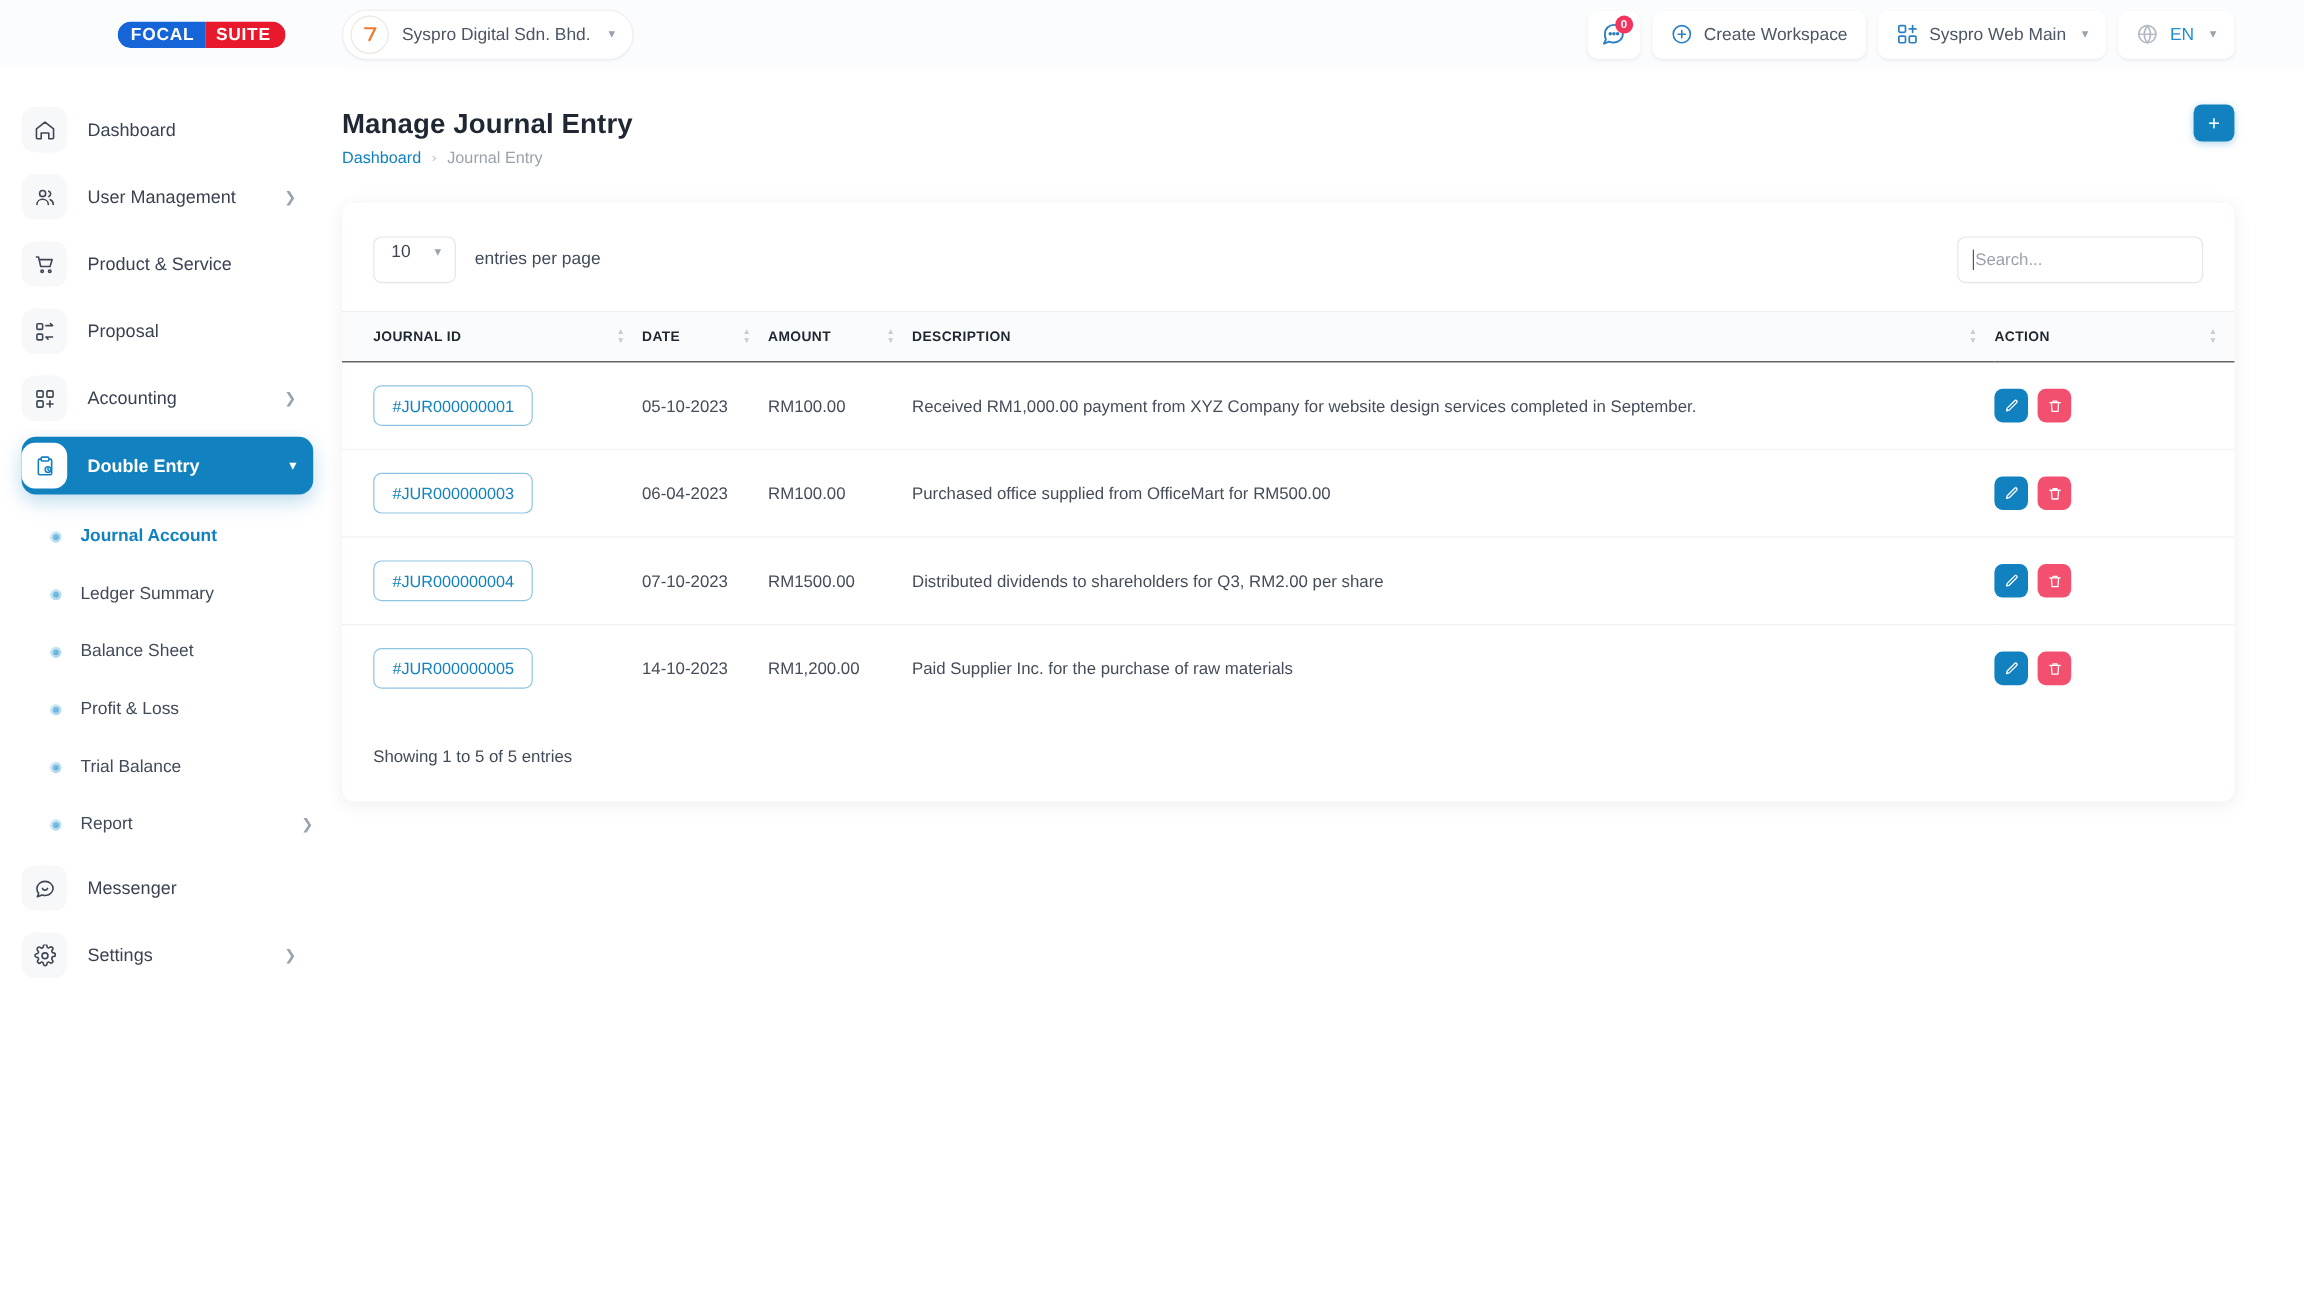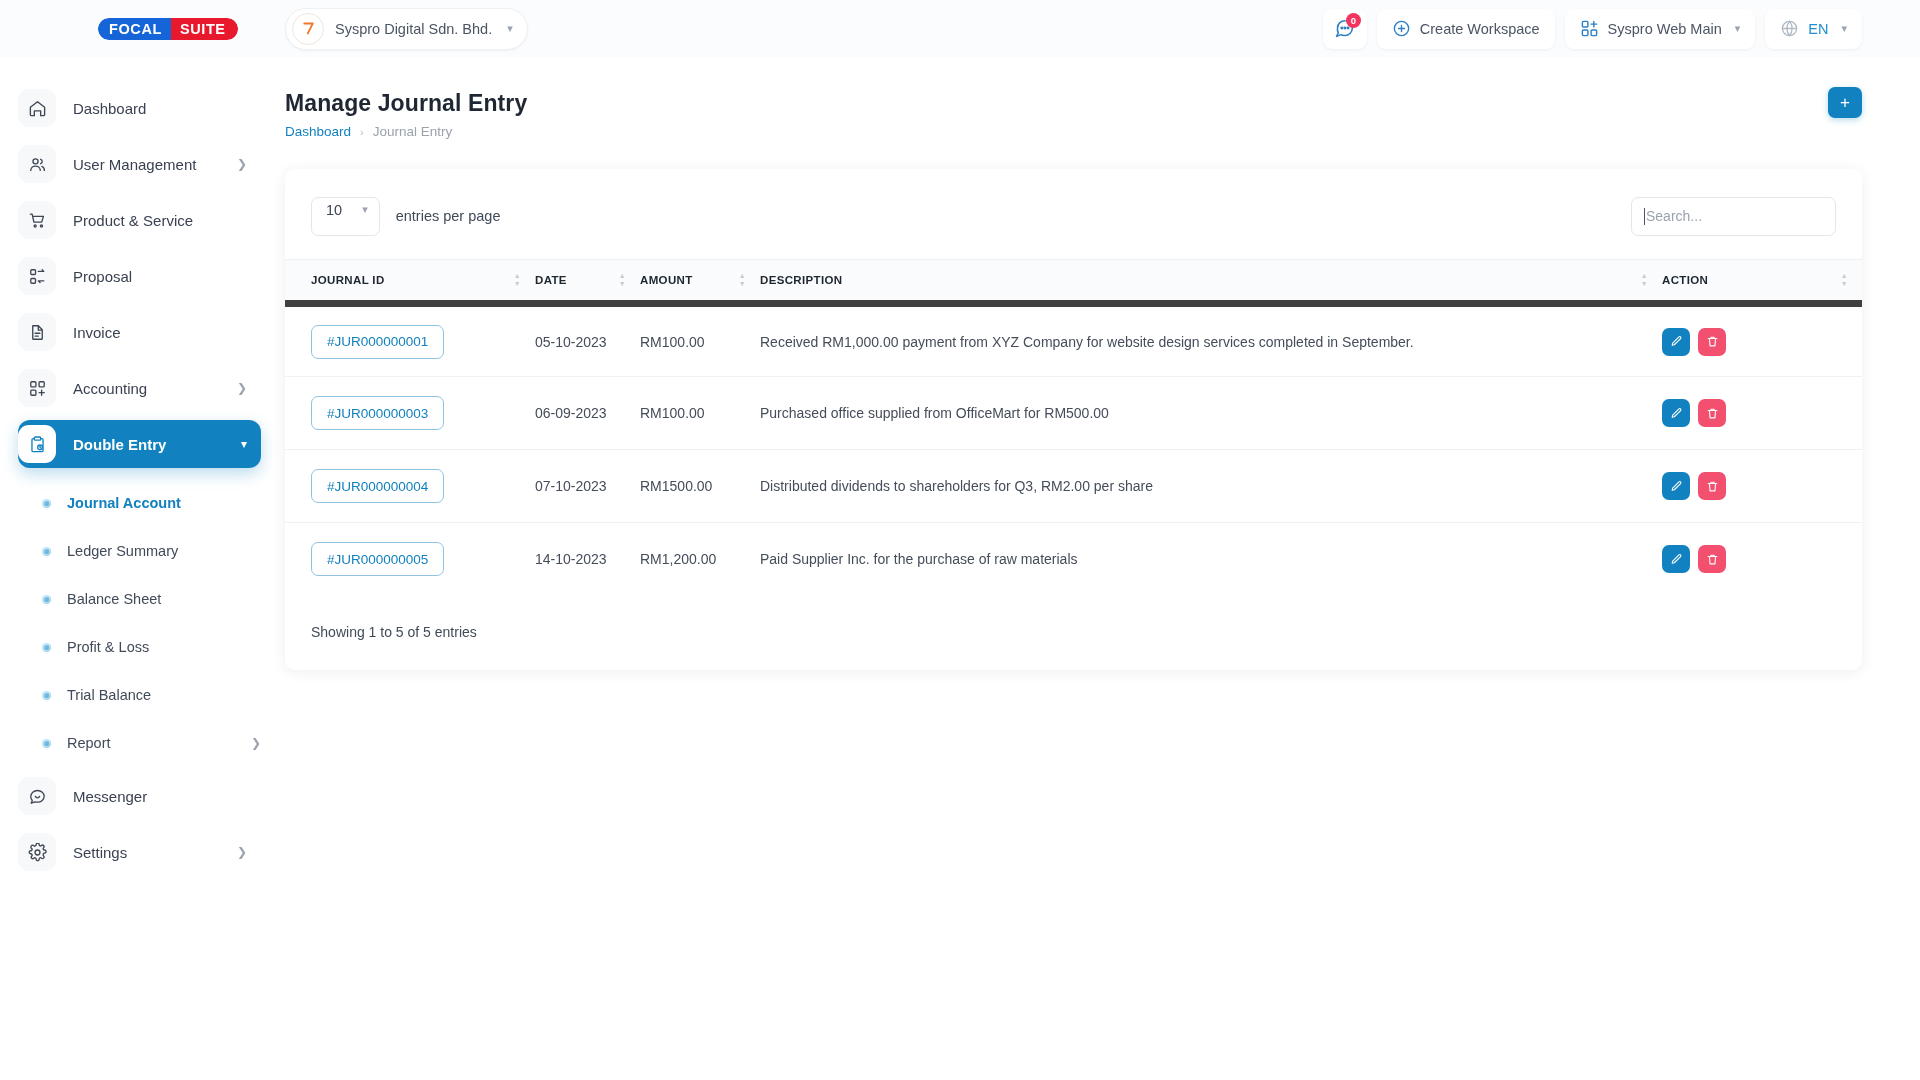--- a/index.html
+++ b/index.html
@@ -143,21 +143,21 @@
   }
   .search-box .caret {
     width: 1px; height: 17px; background: #4b5563; margin-right: 1px;
   }
 
   table { width: 100%; border-collapse: collapse; margin-top: 20px; }
   thead th {
     background: #fafbfc; text-align: left;
     font-size: 11.5px; font-weight: bold; color: #1e2630;
     letter-spacing: .35px; padding: 13px 0; height: 42px;
-    border-top: 1px solid #eef0f3; border-bottom: 7px solid #404040;
+    border-top: 1px solid #eef0f3; border-bottom: 1px solid #404040;
     position: relative; vertical-align: middle;
   }
   th .th-inner { display: flex; align-items: center; }
   .sort-ic {
     margin-left: auto; margin-right: 14px;
     display: inline-flex; flex-direction: column; gap: 2px; color: #c6ccd4;
   }
   .sort-ic span { font-size: 7px; line-height: 6px; }
   tbody td {
     padding: 0; height: 73px; font-size: 14px; color: #454d5a;
@@ -290,29 +290,20 @@
     <span class="nav-icon">
       <svg width="19" height="19" viewBox="0 0 24 24" fill="none" stroke="currentColor" stroke-width="1.7" stroke-linecap="round" stroke-linejoin="round">
           <rect x="3.5" y="3.5" width="6" height="6" rx="1.2"></rect>
           <rect x="3.5" y="14.5" width="6" height="6" rx="1.2"></rect>
           <path d="M13 5.5h7l-2.2-2.2M20 17.5h-7l2.2 2.2"></path>
         </svg>
     </span>
     <span class="nav-label">Proposal</span>
   </div>
 
-  <div class="nav-item">
-    <span class="nav-icon">
-      <svg width="19" height="19" viewBox="0 0 24 24" fill="none" stroke="currentColor" stroke-width="1.7" stroke-linecap="round" stroke-linejoin="round">
-          <path d="M6 3.5h7l5 5V20a.5.5 0 0 1-.5.5h-11A.5.5 0 0 1 6 20z"></path>
-          <path d="M13 3.5V9h5M9 13h6M9 16.5h4"></path>
-        </svg>
-    </span>
-    <span class="nav-label">Invoice</span>
-  </div>
 
   <div class="nav-item">
     <span class="nav-icon">
       <svg width="19" height="19" viewBox="0 0 24 24" fill="none" stroke="currentColor" stroke-width="1.7" stroke-linecap="round" stroke-linejoin="round">
           <rect x="3.5" y="3.5" width="6.5" height="6.5" rx="1.2"></rect>
           <rect x="14" y="3.5" width="6.5" height="6.5" rx="1.2"></rect>
           <rect x="3.5" y="14" width="6.5" height="6.5" rx="1.2"></rect>
           <path d="M17.2 14v6.5M14 17.2h6.5"></path>
         </svg>
     </span>
@@ -483,21 +474,21 @@
               </span>
             </div>
           </td>
         </tr>
 
 
         <tr>
           <td class="col-jid">
             <span class="jid-pill">#JUR000000003</span>
           </td>
-          <td class="col-date">06-09-2023</td>
+          <td class="col-date">06-04-2023</td>
           <td class="col-amt">RM100.00</td>
           <td class="col-desc">Purchased office supplied from OfficeMart for RM500.00</td>
           <td class="col-act">
             <div class="act-wrap">
               <span class="act-btn act-edit">
                 <svg width="13" height="13" viewBox="0 0 24 24" fill="none" stroke="#fff" stroke-width="2" stroke-linecap="round" stroke-linejoin="round">
                     <path d="M16.5 3.5a2.1 2.1 0 0 1 3 3L8 18l-4 1 1-4z"></path>
                   </svg>
               </span>
               <span class="act-btn act-del">

